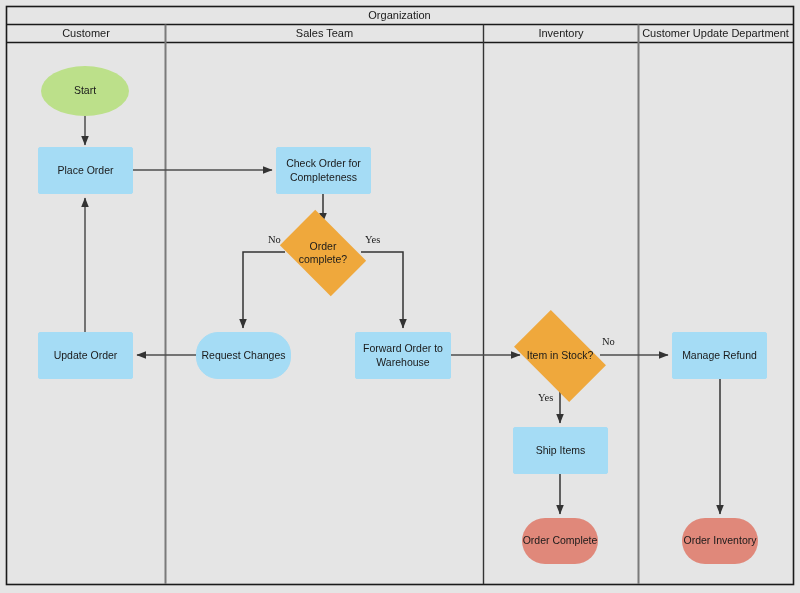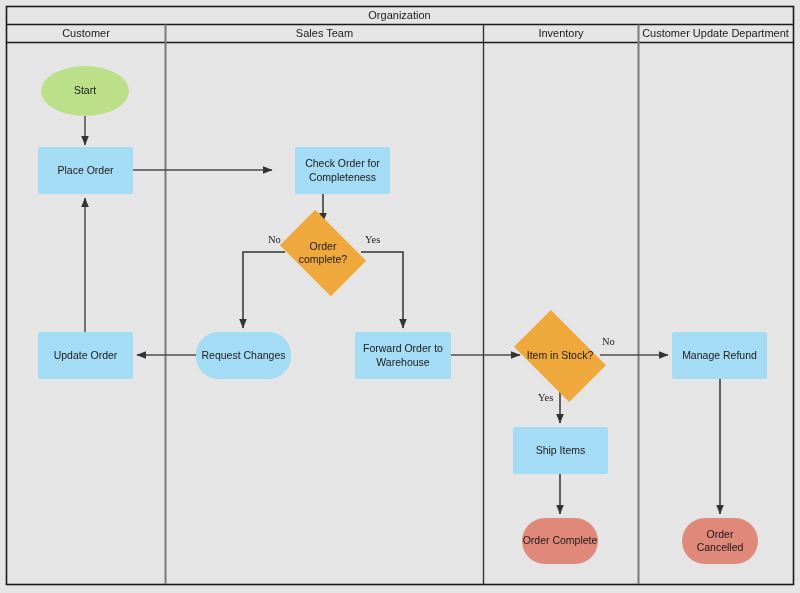--- a/index.html
+++ b/index.html
@@ -149,21 +149,21 @@
   </div>
 
   <div class="node node-process" style="left:38px; top:147px; width:95px; height:47px;">
     <span>Place Order</span>
   </div>
 
   <div class="node node-process" style="left:38px; top:332px; width:95px; height:47px;">
     <span>Update Order</span>
   </div>
 
-  <div class="node node-process" style="left:276px; top:147px; width:95px; height:47px; padding:0 4px;margin-left:19px;">
+  <div class="node node-process" style="left:276px; top:147px; width:95px; height:47px; padding:0 4px;">
     <span>Check Order for Completeness</span>
   </div>
 
   <div class="node node-decision" style="left:287px; top:228px; width:72px; height:50px;">
     <span class="diamond-shape"></span>
     <span class="dlabel">Order complete?</span>
   </div>
 
   <div class="node node-process" style="left:196px; top:332px; width:95px; height:47px;border-radius:22px;">
     <span>Request Changes</span>
@@ -184,21 +184,21 @@
 
   <div class="node node-end" style="left:522px; top:518px; width:76px; height:46px;">
     <span>Order Complete</span>
   </div>
 
   <div class="node node-process" style="left:672px; top:332px; width:95px; height:47px;">
     <span>Manage Refund</span>
   </div>
 
   <div class="node node-end" style="left:682px; top:518px; width:76px; height:46px;">
-    <span>Order Cancelled</span>
+    <span>Order Inventory</span>
   </div>
 
   <div class="edge-label" style="left:268px; top:234px;">No</div>
 
   <div class="edge-label" style="left:365px; top:234px;">Yes</div>
 
   <div class="edge-label" style="left:602px; top:336px;">No</div>
 
   <div class="edge-label" style="left:538px; top:392px;">Yes</div>
 

